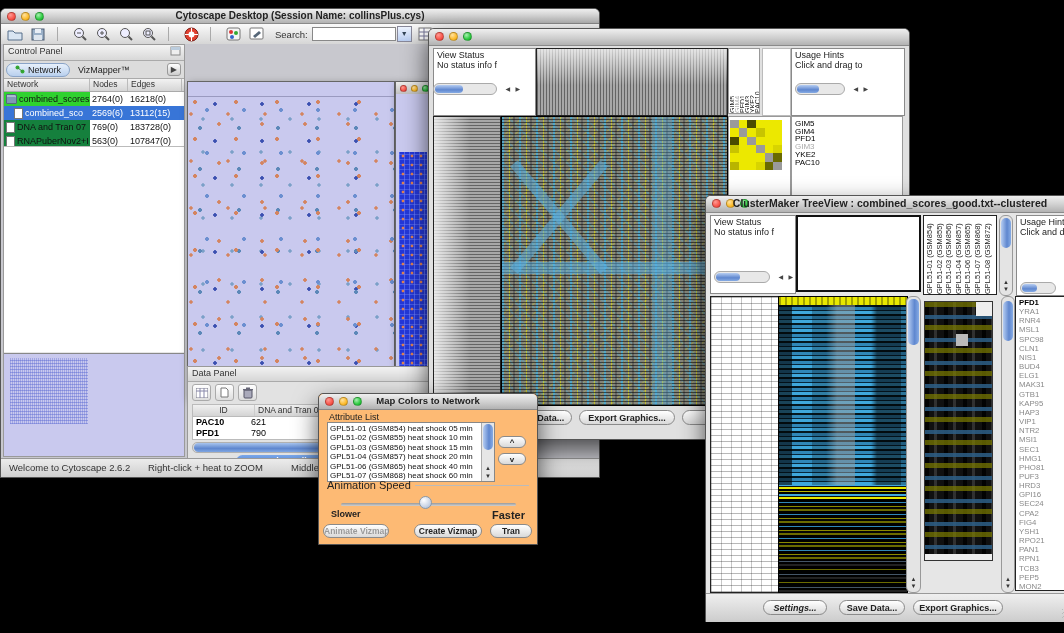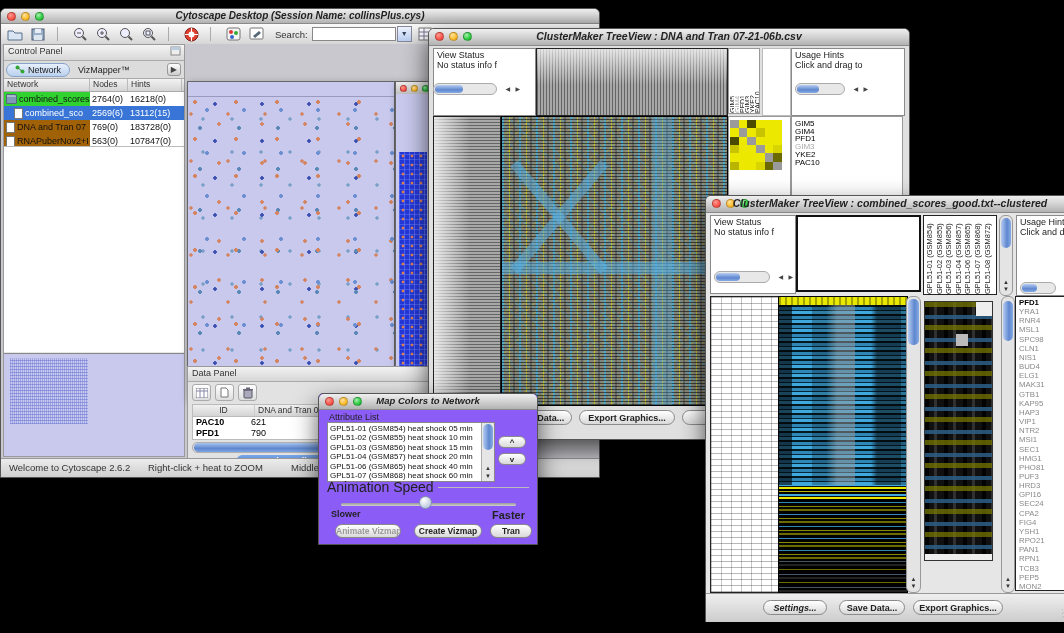--- a/index.html
+++ b/index.html
@@ -1,21 +1,21 @@
 <!DOCTYPE html>
 <html><head>
 <meta charset="utf-8">
 <style>
   html,body{margin:0;padding:0;background:#000;}
   #stage{position:relative;width:1064px;height:633px;background:#000;overflow:hidden;
          font-family:"Liberation Sans",sans-serif;-webkit-font-smoothing:antialiased;}
   .abs{position:absolute;}
   .win{position:absolute;background:#e4e4e4;box-shadow:0 10px 24px rgba(0,0,0,.65);border:1px solid #555;}
   .titlebar{position:relative;height:14px;background:linear-gradient(#efefef,#cfcfcf 55%,#b2b2b2);
-            border-bottom:1px solid #8a8a8a;border-radius:5px 5px 0 0;font-style:italic;}
+            border-bottom:1px solid #8a8a8a;border-radius:5px 5px 0 0;}
   .titlebar .title{position:absolute;left:0;right:0;top:1px;text-align:center;font-size:10px;
                    font-weight:bold;color:#222;white-space:nowrap;overflow:hidden;}
   .lights{position:absolute;left:6px;top:3px;display:flex;gap:5px;}
   .tl{width:9px;height:9px;border-radius:50%;border:1px solid rgba(0,0,0,.25);box-sizing:border-box;}
   .tl.r{background:radial-gradient(circle at 35% 30%,#ff9a92,#f9564c 60%,#d93a30);}
   .tl.y{background:radial-gradient(circle at 35% 30%,#ffe2a0,#fdbc2e 60%,#e09e12);}
   .tl.g{background:radial-gradient(circle at 35% 30%,#a8f0b0,#2ecb41 60%,#18a62c);}
   .tl.sm{width:7px;height:7px;}
   
   #win-main{left:0;top:8px;width:598px;height:468px;border-radius:6px 6px 0 0;}
@@ -41,21 +41,21 @@
   #net-table{font-size:9px;color:#111;}
   .nt-head{display:flex;height:12px;background:linear-gradient(#f2f2f2,#d5d5d5);border-bottom:1px solid #aaa;
            font-size:8.5px;color:#333;}
   .nt-head span{padding:0 3px;border-right:1px solid #bbb;box-sizing:border-box;overflow:hidden;}
   .nth-1{width:86px;} .nth-2{width:38px;} .nth-3{width:54px;}
   .nt-row{display:flex;height:14px;line-height:14px;background:#fff;white-space:nowrap;}
   .nt-name{width:86px;display:flex;align-items:center;gap:2px;padding-left:2px;box-sizing:border-box;overflow:hidden;}
   .nt-nodes{width:38px;padding-left:2px;box-sizing:border-box;overflow:hidden;}
   .nt-edges{width:54px;padding-left:2px;box-sizing:border-box;overflow:hidden;}
   .row-green .nt-name{background:#2fd22f;}
-  .row-red .nt-name{background:#a16207;}
+  .row-red .nt-name{background:#15803d;}
   .row-selected{background:#3875d7;color:#fff;}
   .row-selected .nt-name{padding-left:10px;}
   .nt-icon{display:inline-block;width:9px;height:8px;flex:none;}
   .ic-folder{background:#7f98b5;border:1px solid #53687e;border-radius:1px 2px 1px 1px;box-shadow:inset 0 2px 0 #a9bccf;}
   .ic-doc{background:#fff;border:1px solid #777;width:7px;height:9px;}
   #cp-white{position:absolute;left:0;right:0;top:101px;bottom:104px;background:#fff;border-top:1px solid #bbb;}
   #birdseye{position:absolute;left:0;right:0;bottom:0;height:102px;background:#c9c9ee;border-top:1px solid #888;}
   #squiggle{position:absolute;left:6px;top:4px;width:78px;height:66px;opacity:.75;
     background-image:repeating-linear-gradient(0deg,rgba(50,70,200,.45) 0 1px,transparent 1px 3px),
                      repeating-linear-gradient(90deg,rgba(50,70,200,.35) 0 1px,transparent 1px 2px);}
@@ -205,42 +205,42 @@
   #tv2-genes div:first-child{color:#000;font-weight:bold;}
   #tv2-btnbar{position:absolute;left:0;top:397px;width:100%;height:28px;background:linear-gradient(#efefef,#cccccc);
               border-top:1px solid #999;}
   #tv2-btnbar .aquabtn{top:6px;}
   #tv2-btnbar .aquabtn:nth-child(1){left:57px;width:64px;font-style:italic;}
   #tv2-btnbar .aquabtn:nth-child(2){left:133px;width:66px;}
   #tv2-btnbar .aquabtn:nth-child(3){left:207px;width:90px;}
   #tv2-grip{position:absolute;right:1px;bottom:1px;width:11px;height:11px;
     background:repeating-linear-gradient(135deg,#bbb 0 1px,transparent 1px 3px);}
   
-  #win-dlg{left:318px;top:393px;width:218px;height:150px;border-radius:5px 5px 0 0;background:#8b5cf6;}
+  #win-dlg{left:318px;top:393px;width:218px;height:150px;border-radius:5px 5px 0 0;background:#fdba74;}
   #win-dlg .titlebar{height:15px;}
   #win-dlg .titlebar .title{font-size:9.5px;}
   #dlg-attr-label{position:absolute;left:10px;top:18px;font-size:9px;color:#222;}
   #dlg-list{position:absolute;left:8px;top:28px;width:166px;height:58px;background:#fff;border:1px solid #888;overflow:hidden;}
   #dlg-items{position:absolute;left:2px;top:1px;right:13px;font-size:8px;line-height:9.4px;white-space:nowrap;color:#111;}
   #dlg-lb-scroll{position:absolute;right:0;top:0;bottom:0;width:12px;background:#e6e6e6;border-left:1px solid #aaa;}
   #dlg-lb-thumb{position:absolute;left:1px;right:1px;top:1px;height:26px;border-radius:5px;
                 background:linear-gradient(90deg,#b6cdf2,#5f87cf 60%,#86abe4);}
   .lb-arr{position:absolute;left:0;right:0;font-size:6px;text-align:center;color:#333;line-height:7px;}
   #dlg-up{left:179px;top:42px;width:28px;height:12px;line-height:11px;font-size:8px;}
   #dlg-down{left:179px;top:59px;width:28px;height:12px;line-height:11px;font-size:8px;}
   #dlg-animrow{position:absolute;left:8px;top:85px;right:8px;display:flex;align-items:center;gap:4px;}
-  #dlg-anim-label{font-size:14px;color:#222;white-space:nowrap;}
+  #dlg-anim-label{font-size:11px;color:#222;white-space:nowrap;}
   #dlg-animline{flex:1;border-top:1px solid #bbb;height:0;}
   #dlg-track{position:absolute;left:22px;top:109px;width:175px;height:3px;background:linear-gradient(#9a9a9a,#d0d0d0);border-radius:2px;}
   #dlg-sthumb{position:absolute;left:100px;top:102px;width:13px;height:13px;border-radius:50% 50% 50% 50%;
               background:radial-gradient(circle at 35% 30%,#ffffff,#cfd8e8 55%,#9fb4d4);border:1px solid #8899aa;box-sizing:border-box;}
   #dlg-slower{position:absolute;left:12px;top:115px;font-size:9px;font-weight:bold;color:#222;}
   #dlg-faster{position:absolute;right:12px;top:115px;font-size:11px;font-weight:bold;color:#222;}
   #dlg-buttons .aquabtn{top:130px;height:14px;line-height:13px;font-size:8.5px;}
-  #dlg-buttons .aquabtn:nth-child(1){left:16px;width:66px;}
+  #dlg-buttons .aquabtn:nth-child(1){left:4px;width:66px;}
   #dlg-buttons .aquabtn:nth-child(2){left:95px;width:68px;}
   #dlg-buttons .aquabtn:nth-child(3){left:171px;width:42px;}
   .disabled{color:#9a9a9a !important;}
   svg{display:block;}
 </style>
 </head>
 <body>
 
 <div id="stage">
 
@@ -356,21 +356,21 @@
           </span>
           <span class="cp-tab">
             <span>VizMapper™</span>
           </span>
           <span id="cp-tab-arrow">▶</span>
         </div>
         <div id="net-table">
           <div class="nt-head">
             <span class="nth-1">Network</span>
             <span class="nth-2">Nodes</span>
-            <span class="nth-3">Hints</span>
+            <span class="nth-3">Edges</span>
           </div>
           <div>
 
           <div class="nt-row row-green">
               <span class="nt-name">
                   <span class="nt-icon ic-folder"></span>
                   <span>combined_scores</span>
                 </span>
               <span class="nt-nodes">2764(0)</span>
               <span class="nt-edges">16218(0)</span>
@@ -479,21 +479,20 @@
     </div>
   </div>
 
   <div class="win" id="win-tv1">
     <div class="titlebar">
       <div class="lights">
         <span class="tl r"></span>
         <span class="tl y"></span>
         <span class="tl g"></span>
       </div>
-      <div class="title">ClusterMaker TreeView : DNA and Tran 07-21-06b.csv</div>
     </div>
 
     <div class="panel" id="tv1-vs">
       <div class="p-title">View Status</div>
       <div class="p-text">No status info f</div>
     </div>
     <div class="hscroll" id="tv1-vs-scroll">
       <div class="hthumb"></div>
       <span class="harr" style="right:-14px">◀</span>
       <span class="harr" style="right:-24px">▶</span>

